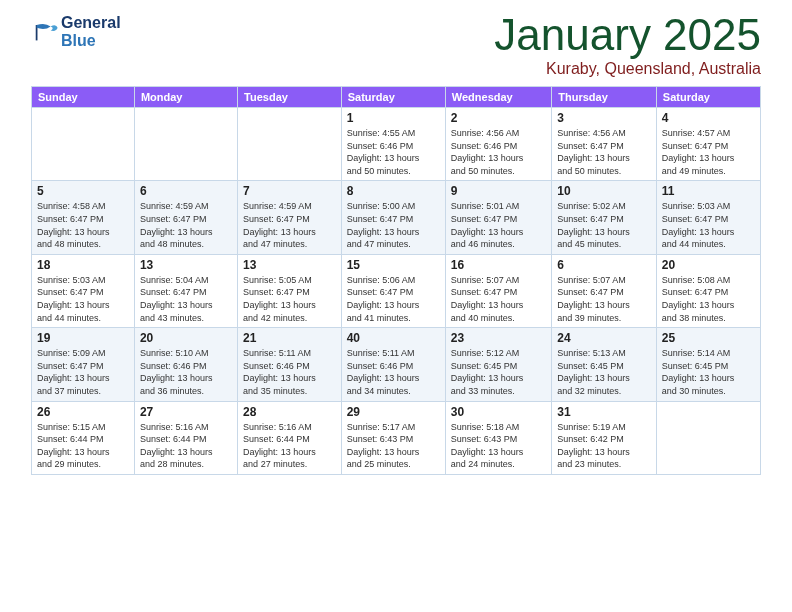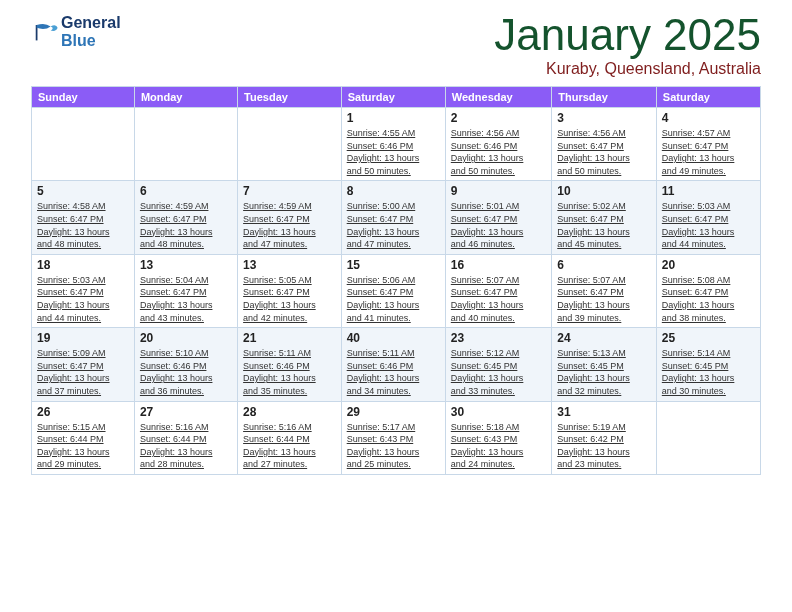--- a/index.html
+++ b/index.html
@@ -72,21 +72,20 @@
     .day-number {
       font-size: 12px;
       font-weight: bold;
       color: #222;
       margin-bottom: 2px;
     }
     .day-info {
       color: #333;
       line-height: 1.4;
       font-size: 9px;
-      text-decoration: underline;
     }
     .empty-cell {
       background: #fff !important;
     }
   </style>
 </head>
 <body>
 
 <div class="page">
   <div class="header">

